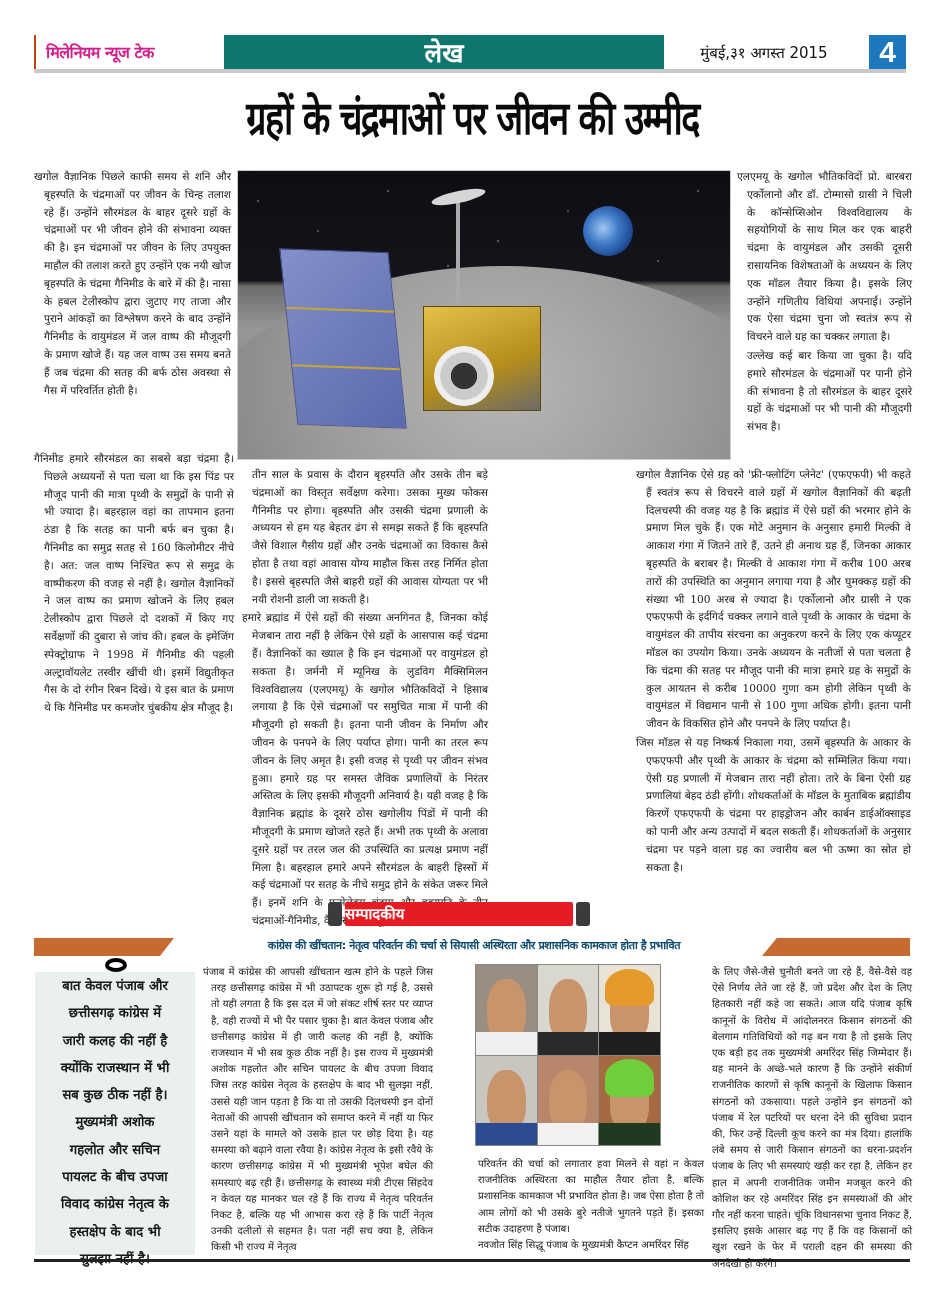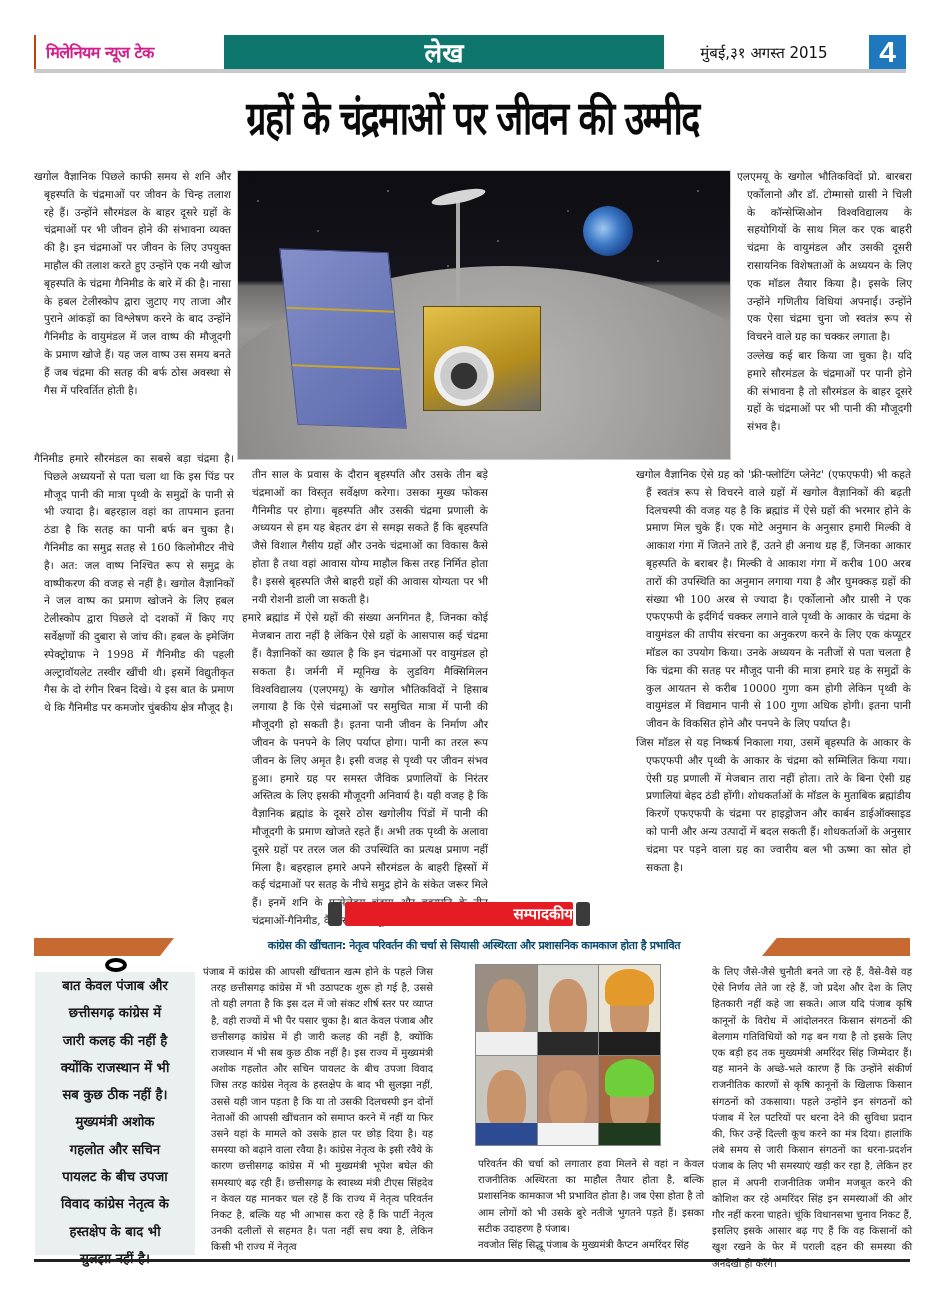--- a/index.html
+++ b/index.html
@@ -36,21 +36,21 @@
     transform: skewY(8deg) rotate(-6deg); border: 1px solid #4a5596; }
   .photo .panel::before, .photo .panel::after { content: ""; position: absolute; left: 0; right: 0; height: 2px; background: #c9a72e; }
   .photo .panel::before { top: 33%; } .photo .panel::after { top: 66%; }
   .photo .body { position: absolute; left: 185px; top: 135px; width: 118px; height: 105px; background: linear-gradient(160deg, #e3c14a, #b48d1c 60%, #6c6a66); border: 1px solid #5a4a10; }
   .photo .lens { position: absolute; left: 196px; top: 175px; width: 60px; height: 60px; border-radius: 50%; background: radial-gradient(circle, #333 0 30%, #ccc 32% 55%, #eee 57% 70%, #999 72%); }
   .photo .mast { position: absolute; left: 218px; top: 25px; width: 4px; height: 145px; background: #aaa; }
   .photo .dish { position: absolute; left: 193px; top: 20px; width: 55px; height: 12px; border-radius: 50%; background: #d6d6d6; transform: rotate(-12deg); }
 
   .editorial-tag { position: absolute; left: 328px; top: 902px; width: 262px; height: 24px; display: flex; }
   .editorial-tag .cap { width: 14px; background: #3b3b3b; border-radius: 3px; }
-  .editorial-tag .label { flex: 1; margin: 0 3px; background: #e51c23; color: #fff; text-align: right; font-size: 15px; font-weight: bold; line-height: 24px; border-radius: 2px; }
+  .editorial-tag .label { flex: 1; margin: 0 3px; background: #e51c23; color: #fff; text-align: left; font-size: 15px; font-weight: bold; line-height: 24px; border-radius: 2px; }
 
   .ed-headline-row { position: absolute; left: 34px; top: 933px; width: 876px; height: 25px; }
   .ed-bar { position: absolute; top: 5px; height: 18px; background: #c76a32; }
   .ed-bar.left { left: 0; width: 140px; clip-path: polygon(0 0, 100% 0, 90% 100%, 0 100%); }
   .ed-bar.right { right: 0; width: 148px; clip-path: polygon(10% 0, 100% 0, 100% 100%, 0 100%); }
   .ed-title { position: absolute; left: 150px; top: 0; width: 580px; text-align: center; font-size: 11px; font-weight: bold; color: #0c4a6e; line-height: 25px; letter-spacing: -0.4px; white-space: nowrap; }
 
   .pullquote { position: absolute; left: 35px; top: 972px; width: 160px; height: 283px; background: #eaf0f0; text-align: center;
     font-size: 13.2px; line-height: 27.3px; font-weight: bold; color: #1a1a1a; padding-top: 0; font-family: "DejaVu Sans", sans-serif; }
   .pullquote .qmark { position: absolute; left: 70px; top: -14px; width: 22px; height: 14px; border-radius: 50%; border: 4px solid #000; background: #fff; }

